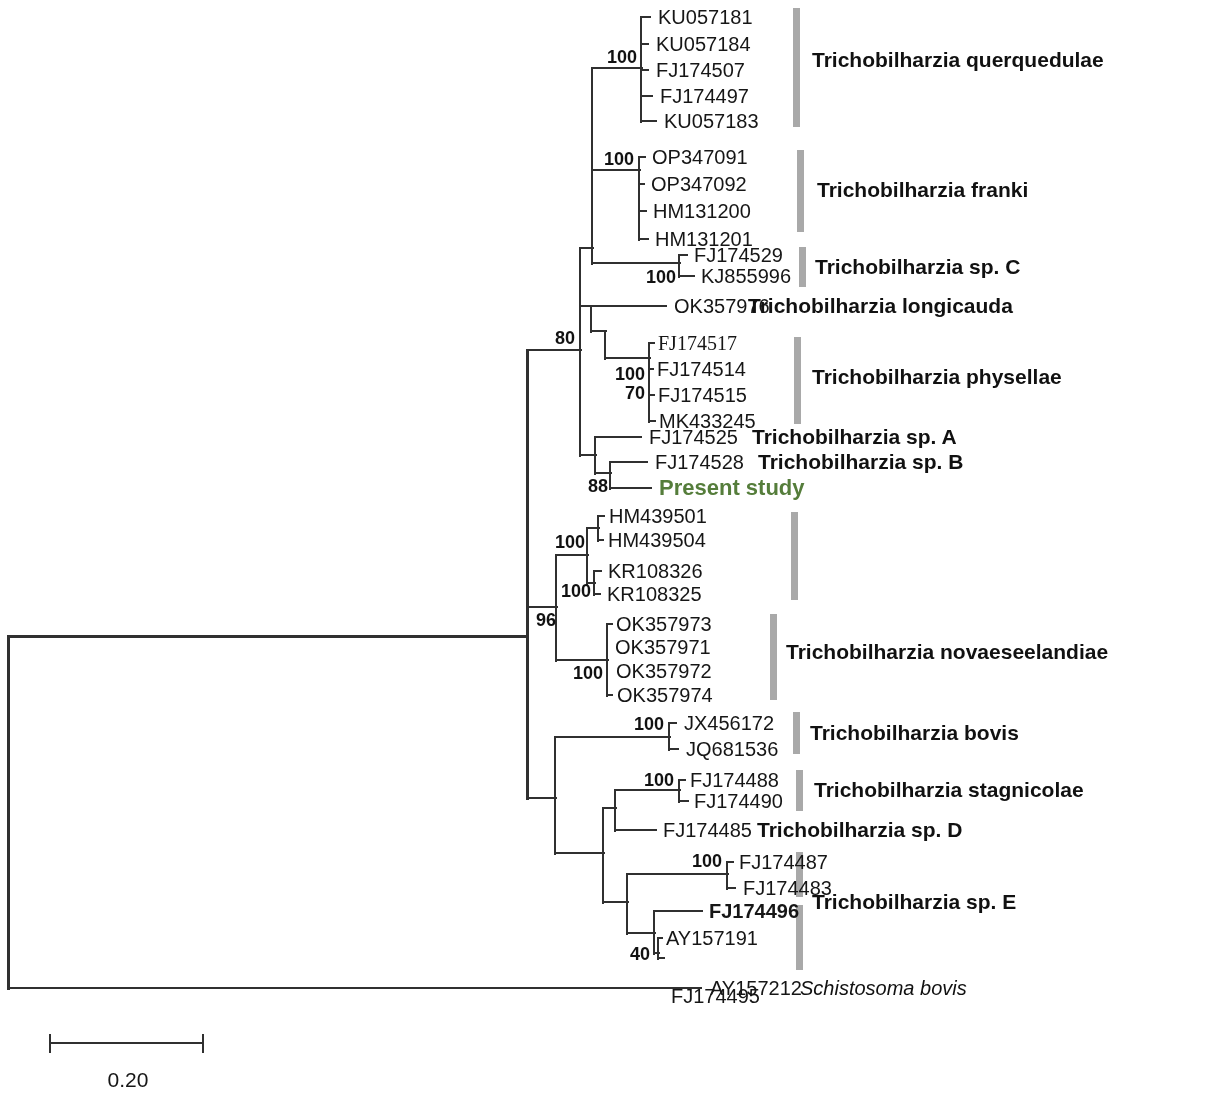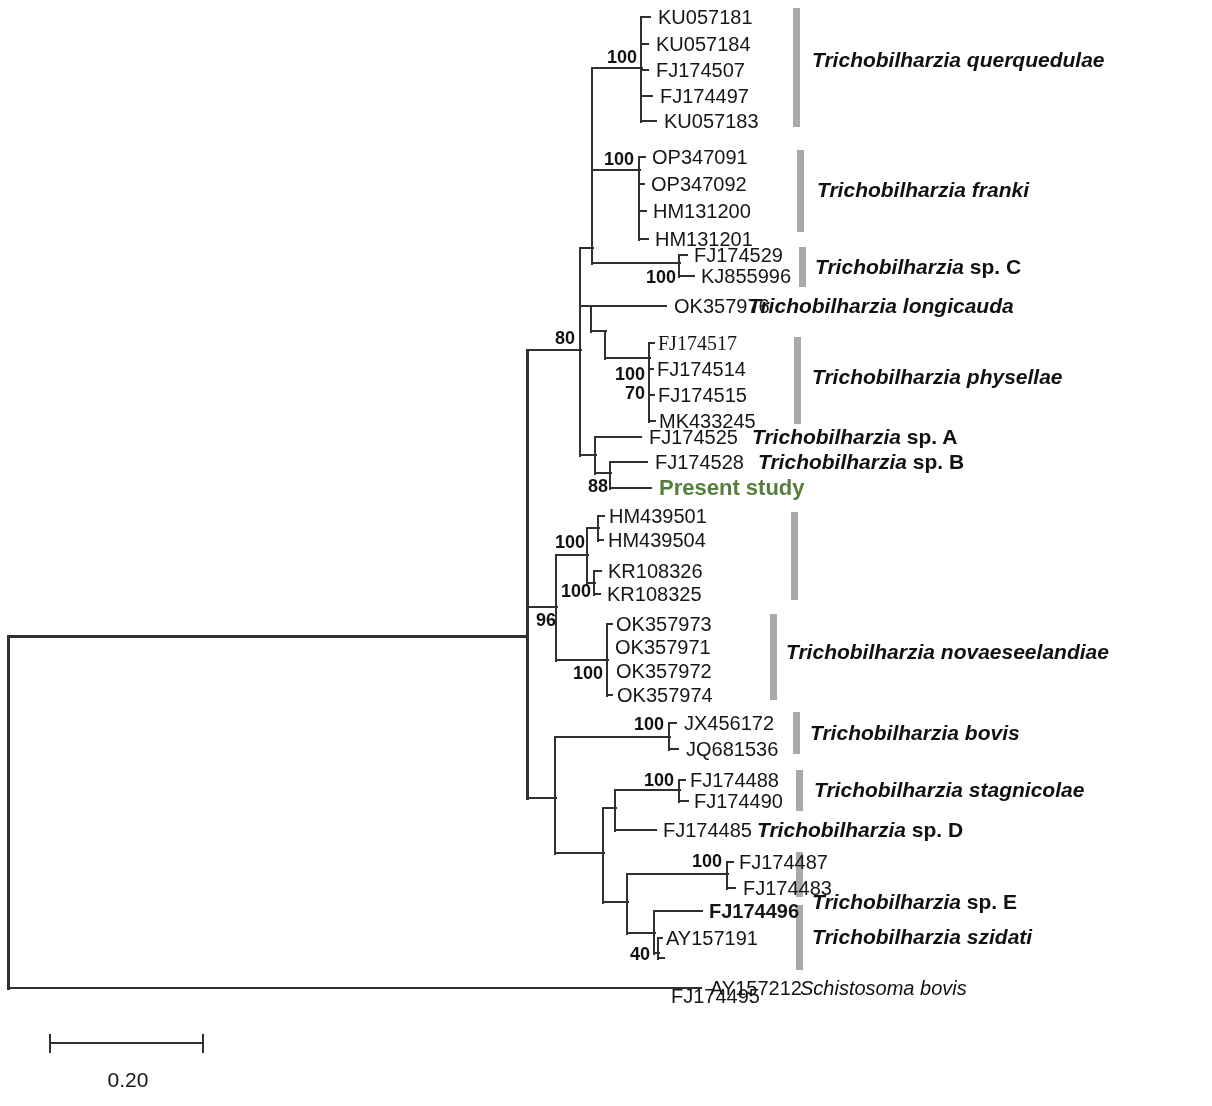--- a/index.html
+++ b/index.html
@@ -4,21 +4,21 @@
 <style>
   html,body{margin:0;padding:0;background:#ffffff;}
   #canvas{position:relative;width:1212px;height:1106px;background:#ffffff;overflow:hidden;
           font-family:"Liberation Sans", sans-serif;}
   .seg{position:absolute;background:#303030;}
   .tip{position:absolute;font-size:20px;line-height:24px;color:#161616;white-space:nowrap;}
   .tip.green{font-weight:bold;font-size:22px;}
   .bs{position:absolute;font-size:18px;line-height:22px;font-weight:bold;color:#111111;
       width:70px;text-align:right;white-space:nowrap;}
   .sp{position:absolute;font-size:21px;line-height:26px;font-weight:bold;color:#111111;white-space:nowrap;}
-  .sp .it{font-style:italic;}
+  .sp .it{}
   .sp.plain{font-weight:normal;font-style:italic;font-size:20px;}
   .bar{position:absolute;width:7px;}
   .scalelabel{position:absolute;font-size:21px;line-height:24px;color:#161616;width:80px;text-align:center;}
 </style>
 </head>
 <body>
 
 <div id="canvas">
   <div class="scalelabel" style="left:88px;top:1068px;">0.20</div>
 <div class="seg" style="left: 7px; top: 635px; width: 3px; height: 355px;"></div>
@@ -178,15 +178,14 @@
     <div class="sp" style="left: 815px; top: 254px;"><span class="it">Trichobilharzia </span><span>sp. C</span></div>
     <div class="sp" style="left: 812px; top: 364px;"><span class="it">Trichobilharzia physellae</span></div>
     <div class="sp" style="left: 748px; top: 293px;"><span class="it">Trichobilharzia longicauda</span></div>
     <div class="sp" style="left: 752px; top: 424px;"><span class="it">Trichobilharzia </span><span>sp. A</span></div>
     <div class="sp" style="left: 758px; top: 449px;"><span class="it">Trichobilharzia </span><span>sp. B</span></div>
     <div class="sp" style="left: 786px; top: 639px;"><span class="it">Trichobilharzia novaeseelandiae</span></div>
     <div class="sp" style="left: 810px; top: 720px;"><span class="it">Trichobilharzia bovis</span></div>
     <div class="sp" style="left: 814px; top: 777px;"><span class="it">Trichobilharzia stagnicolae</span></div>
     <div class="sp" style="left: 757px; top: 817px;"><span class="it">Trichobilharzia </span><span>sp. D</span></div>
     <div class="sp" style="left: 812px; top: 861px; margin-top: 28px;"><span class="it">Trichobilharzia </span><span>sp. E</span></div>
-    <div class="sp" style="left: 812px; top: 924px;"><span class="it">Trichobilharzia szidati</span></div>
     <div class="sp plain" style="left: 800px; top: 975px;"><span class="it">Schistosoma bovis</span></div>
   </div>
 
 </body></html>

